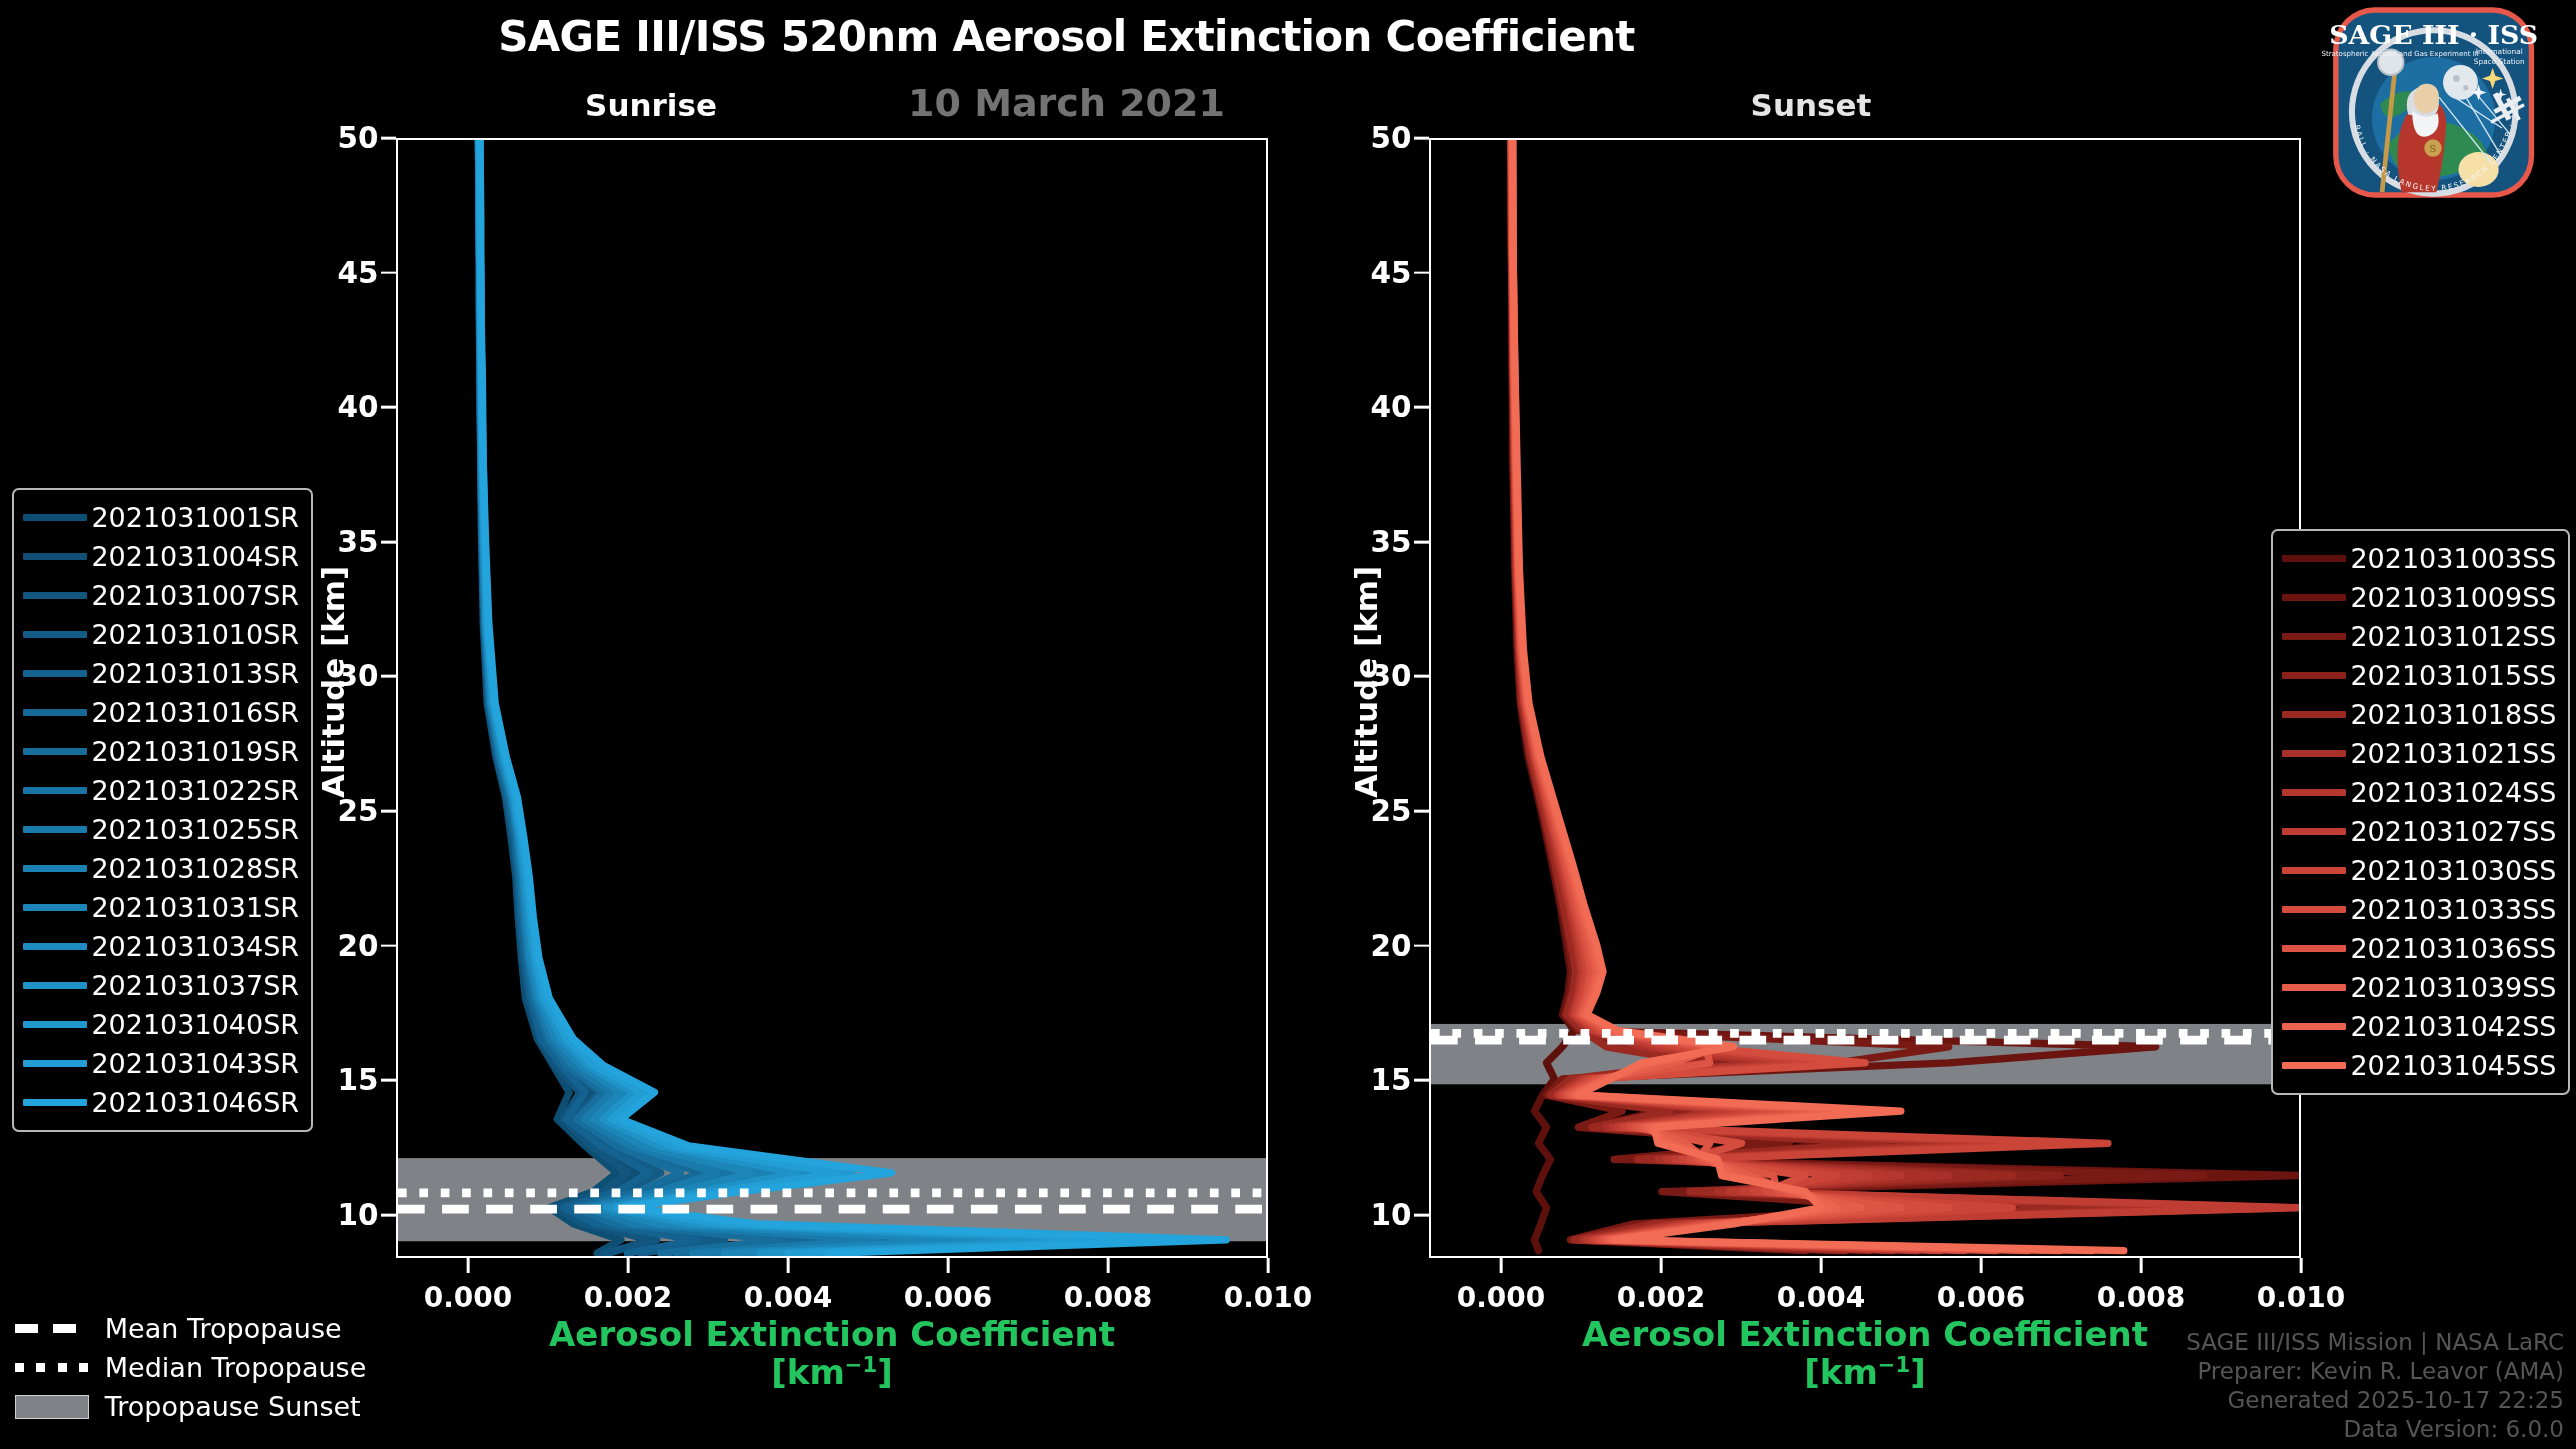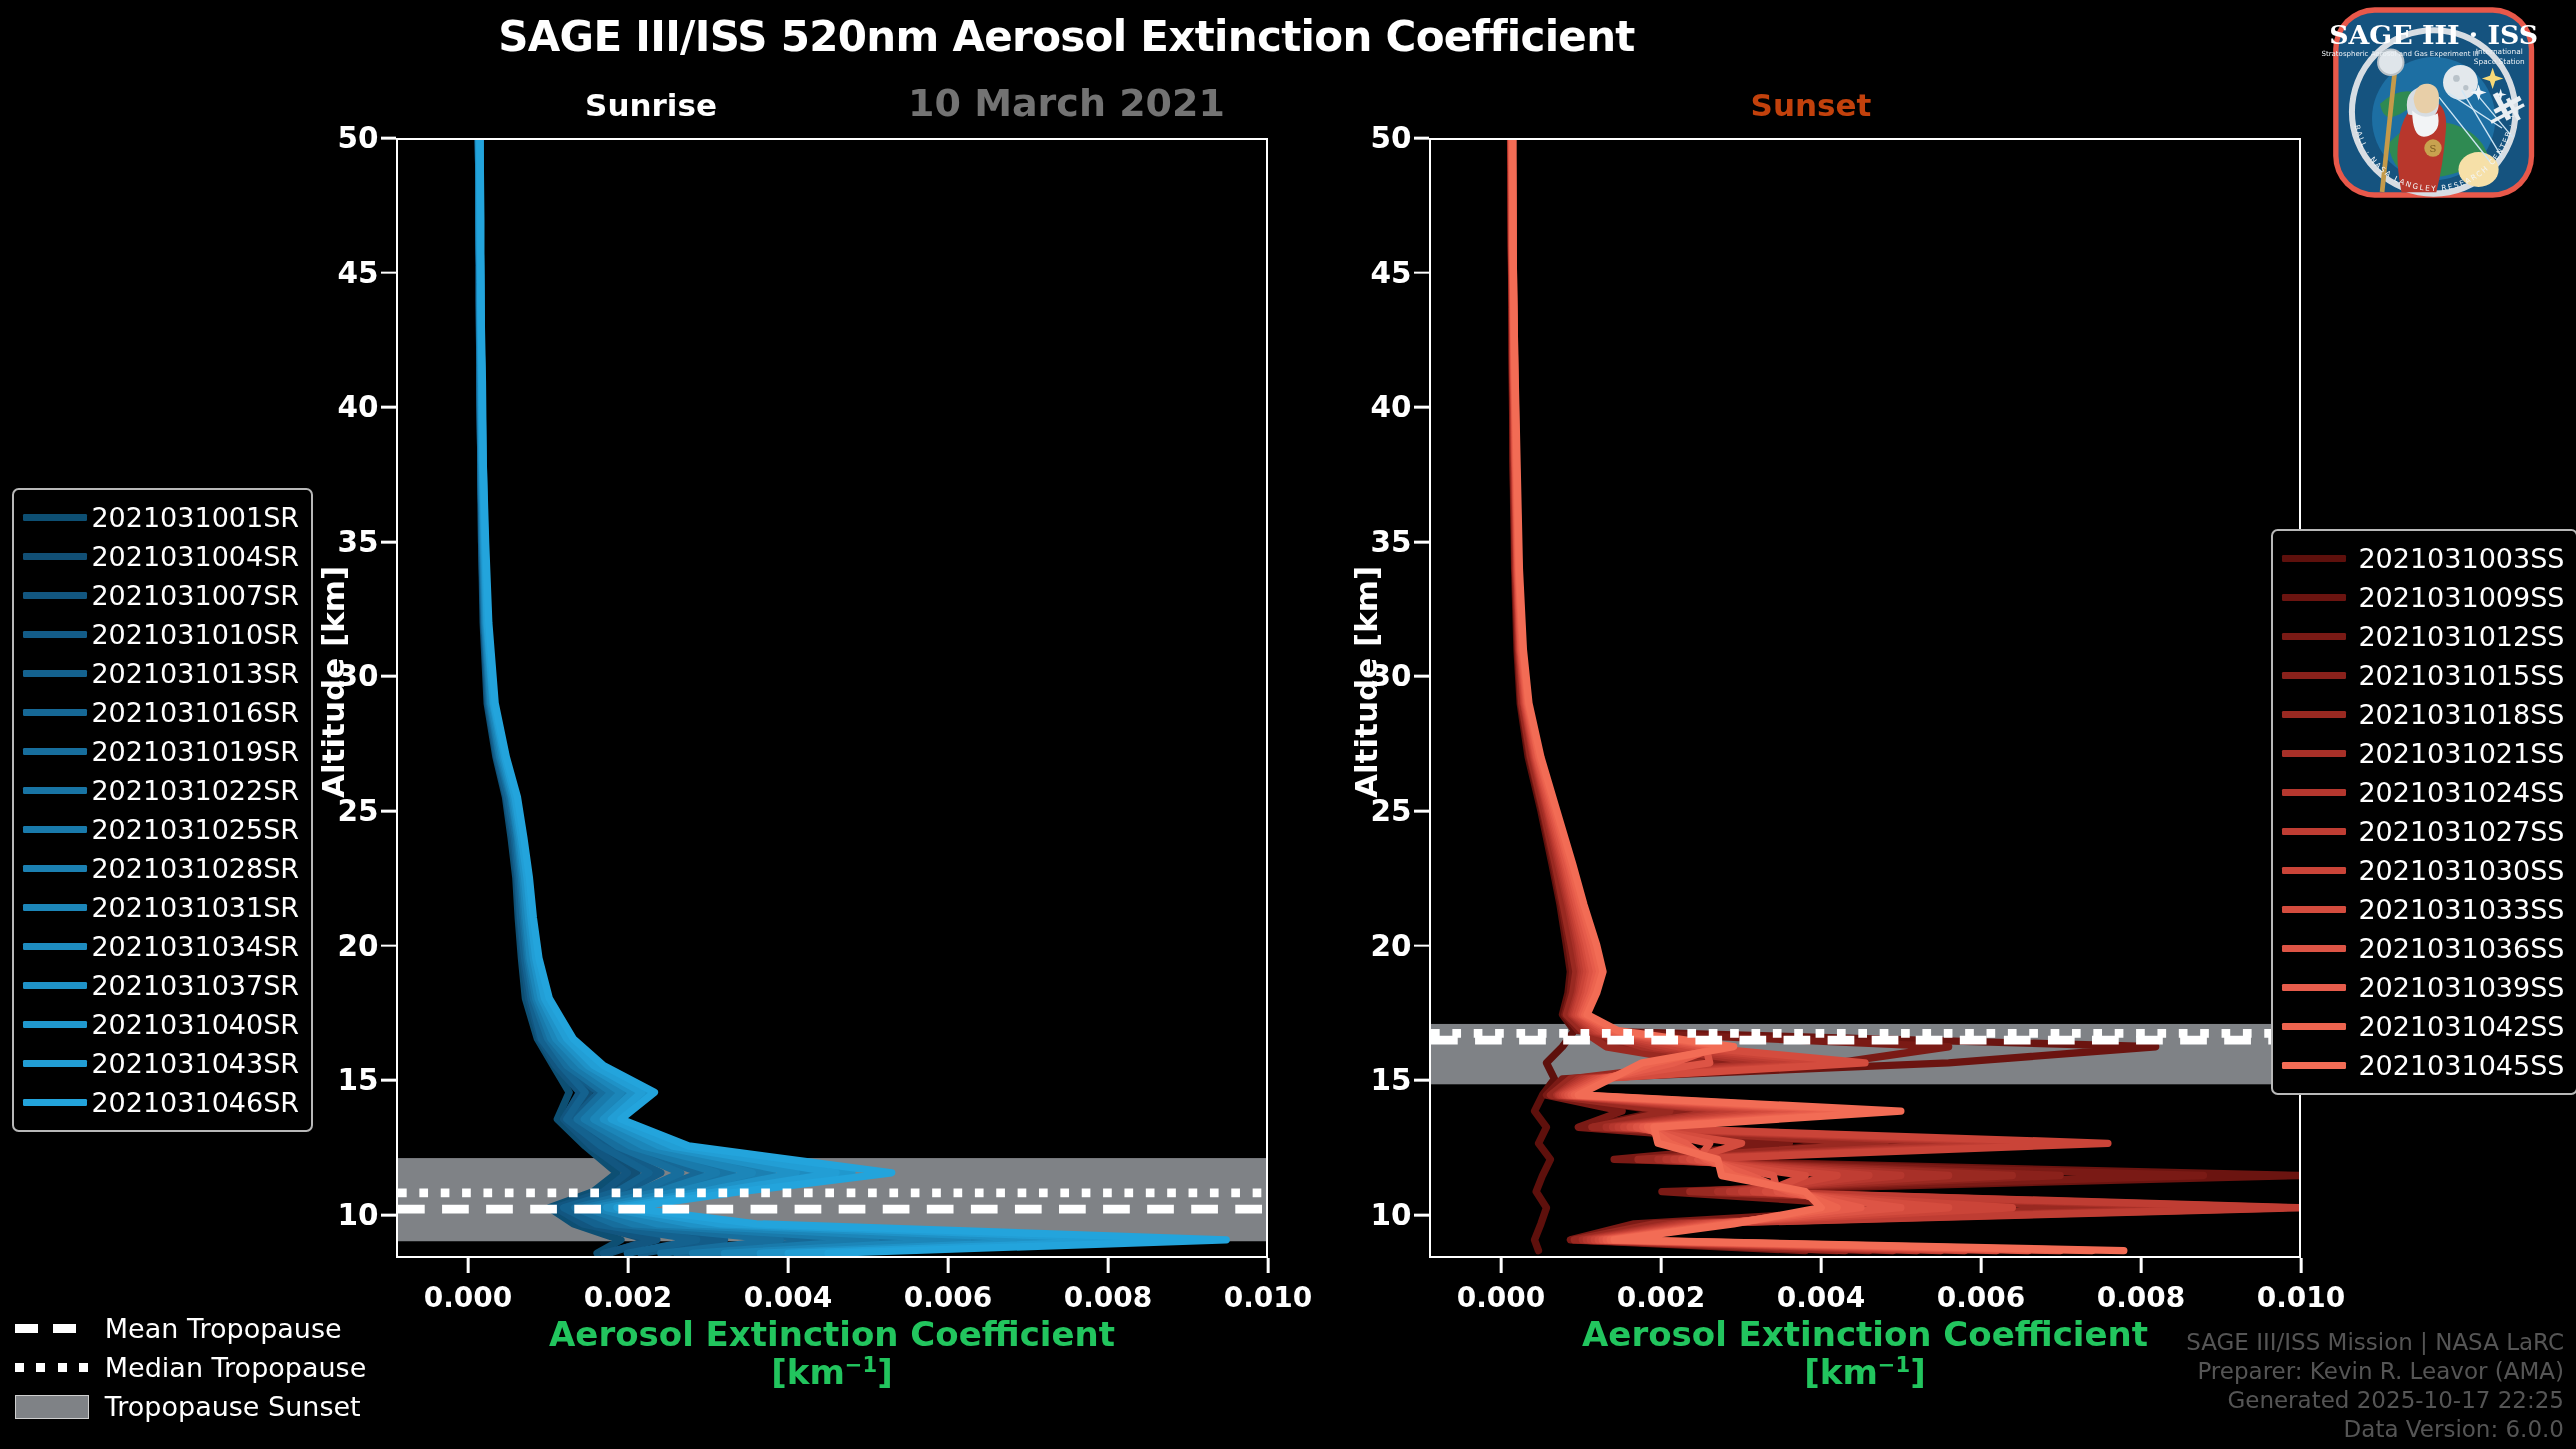--- a/index.html
+++ b/index.html
@@ -20,21 +20,21 @@
     position:absolute;left:0;top:81px;width:2133px;text-align:center;
     font-size:38px;font-weight:bold;color:#737373;
     font-family:"DejaVu Sans",sans-serif;
   }
   #left-panel-title{
     position:absolute;left:396px;top:87px;width:510px;text-align:center;
     font-size:31px;font-weight:bold;color:#fff;font-family:"DejaVu Sans",sans-serif;
   }
   #right-panel-title{
     position:absolute;left:1556px;top:87px;width:510px;text-align:center;
-    font-size:31px;font-weight:bold;color:#c2410c;font-family:"DejaVu Sans",sans-serif;
+    font-size:31px;font-weight:bold;color:#e5e5e5;font-family:"DejaVu Sans",sans-serif;
   }
 
   
   .panel{position:absolute;top:138px;width:872px;height:1120px;}
   #panel-sunrise{left:396px;}
   #panel-sunset{left:1429px;}
   .plot-frame{
     position:absolute;left:0;top:0;width:100%;height:100%;
     border:2.7px solid #ffffff;box-sizing:border-box;background:#000;
   }
@@ -79,21 +79,21 @@
     padding:8px 12px 8px 9.4px;
   }
   #legend-sunrise{left:12px;top:488px;}
   #legend-sunset{left:2271px;top:529px;}
   .legend-row{display:flex;align-items:center;height:39px;}
   .legend-swatch{width:64px;height:6.7px;flex:none;border-radius:1.3px;}
   .legend-text{
     margin-left:4px;font-size:27px;color:#fff;white-space:nowrap;
     font-family:"DejaVu Sans",sans-serif;
   }
-  #legend-sunset .legend-row{justify-content:flex-end;gap:8px;}
+  #legend-sunset .legend-row{justify-content:flex-end;}
 
   
   #legend-tropopause{position:absolute;left:14.8px;top:1309px;}
   .trop-row{display:flex;align-items:center;height:39px;}
   .trop-key{width:74px;height:14.8px;flex:none;position:relative;}
   .trop-key.dashed{
     background:repeating-linear-gradient(to right,#fff 0 23px,transparent 23px 38px);
     height:9.4px;
   }
   .trop-key.dotted{

